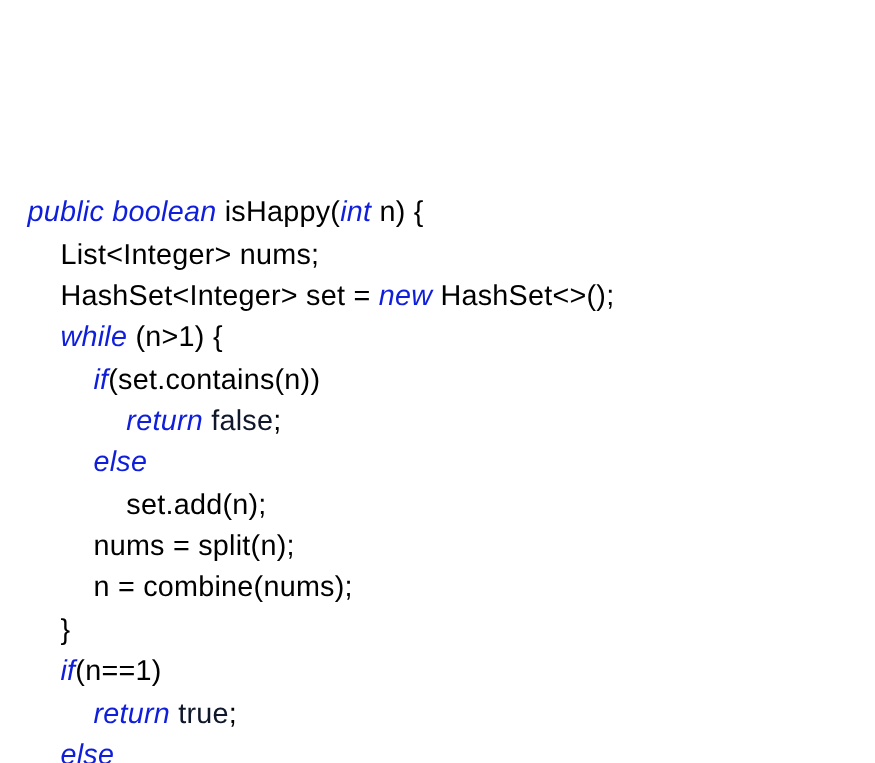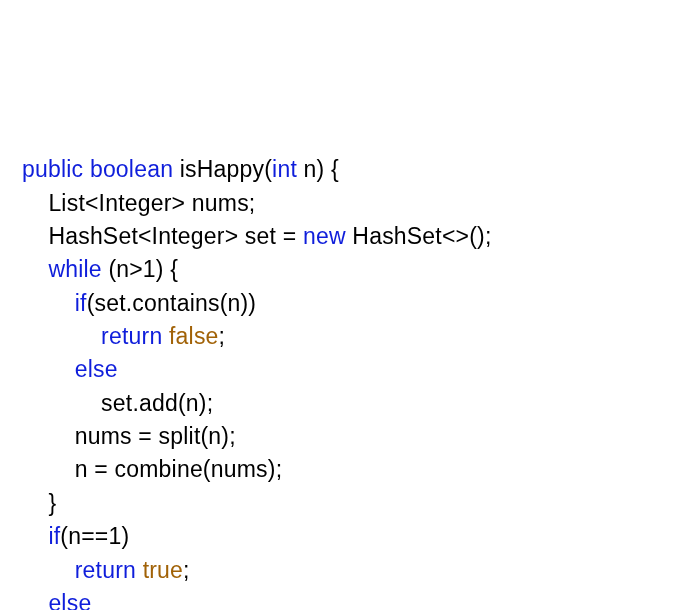--- a/index.html
+++ b/index.html
@@ -10,22 +10,22 @@
     body {
       background: #ffffff;
       font-family: 'Segoe UI', 'Lucida Sans', Verdana, sans-serif;
       font-size: 23px;
       line-height: 1.45;
       padding: 20px 22px;
       color: #000000;
       white-space: pre;
       letter-spacing: 0.2px;
     }
-    .kw { color: #0f1edb; }
-    .literal { color: #a16207; text-align: center; }
+    .kw { color: #0f1edb; font-style: italic; }
+    .literal { color: #0f172a; text-align: center; }
     .code-line { display: block; }
   </style>
 </head>
 <body>
 
 
 
 <div id="code-block"><span class="code-line"><span class="kw">public</span><span> </span><span class="kw">boolean</span><span> isHappy(</span><span class="kw">int</span><span> n) {</span></span><span class="code-line"><span></span></span><span class="code-line">    <span>List&lt;Integer&gt; nums;</span></span><span class="code-line">    <span>HashSet&lt;Integer&gt; set = </span><span class="kw">new</span><span> HashSet&lt;&gt;();</span></span><span class="code-line">    <span class="kw">while</span><span> (n&gt;1) {</span></span><span class="code-line">        <span class="kw">if</span><span>(set.contains(n))</span></span><span class="code-line">            <span class="kw">return</span><span> </span><span class="literal">false</span><span>;</span></span><span class="code-line">        <span class="kw">else</span></span><span class="code-line">            <span>set.add(n);</span></span><span class="code-line">        <span>nums = split(n);</span></span><span class="code-line">        <span>n = combine(nums);</span></span><span class="code-line">    <span>}</span></span><span class="code-line">    <span class="kw">if</span><span>(n==1)</span></span><span class="code-line">        <span class="kw">return</span><span> </span><span class="literal">true</span><span>;</span></span><span class="code-line">    <span class="kw">else</span></span></div>
 
 

